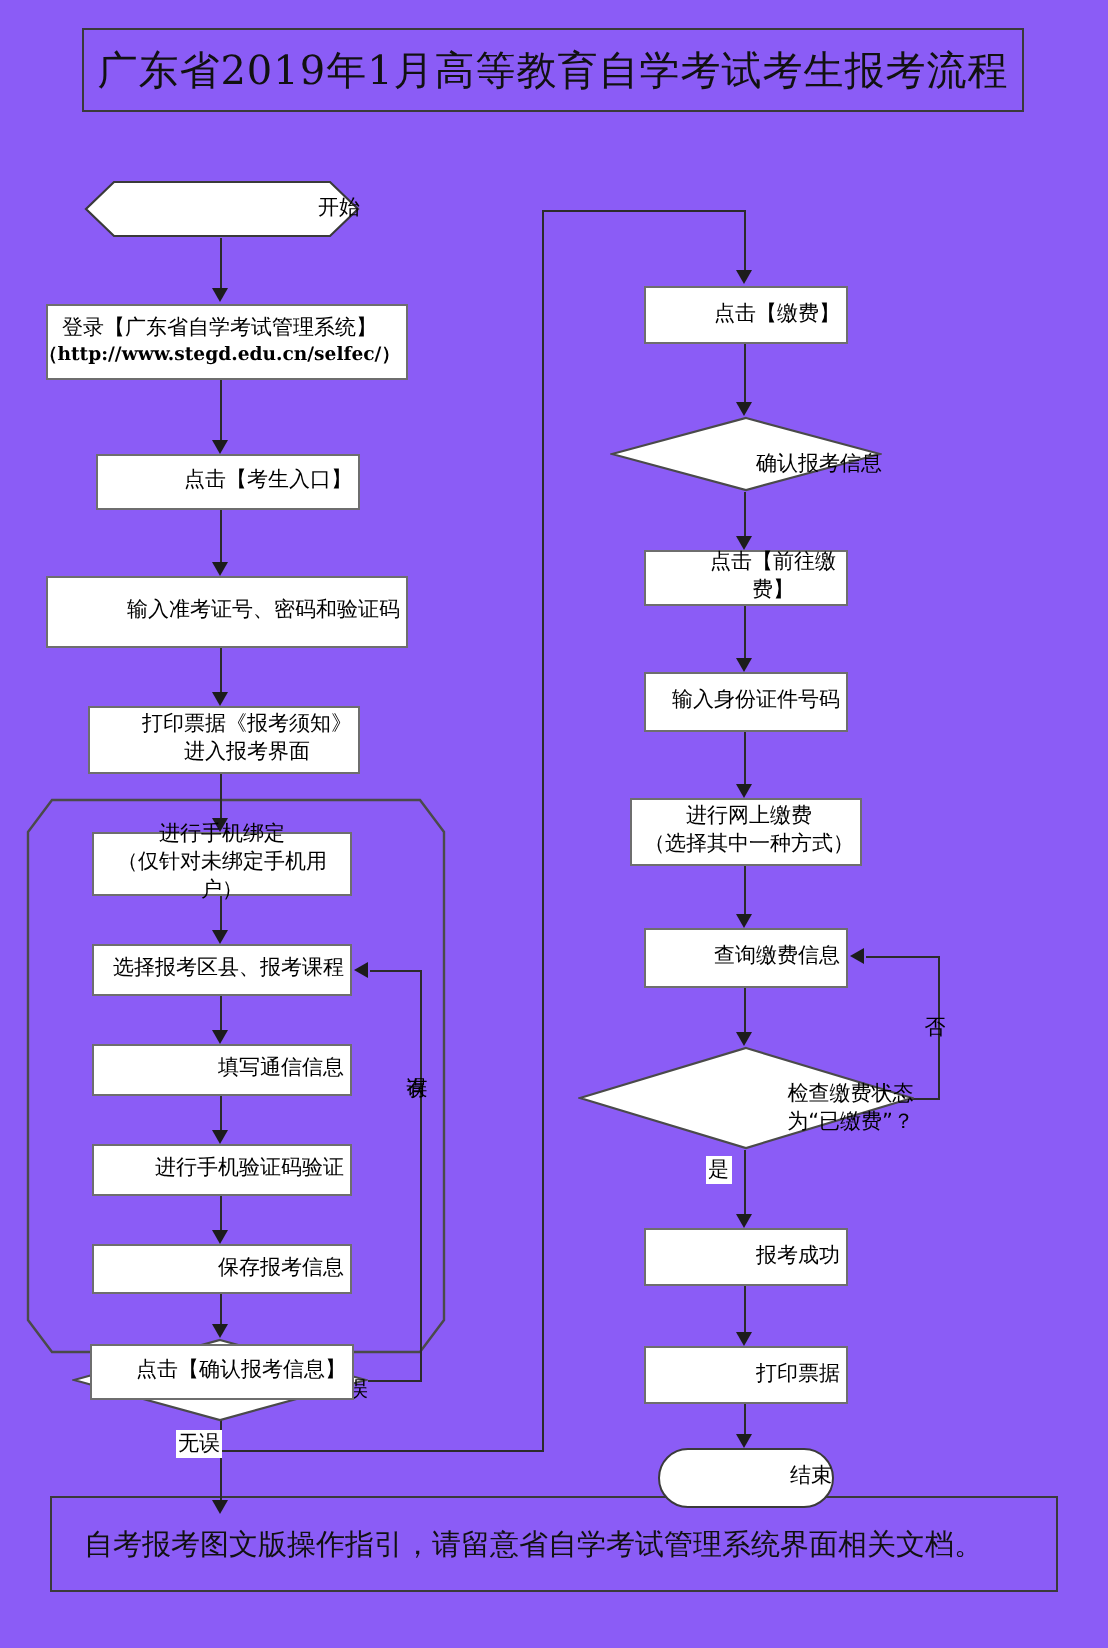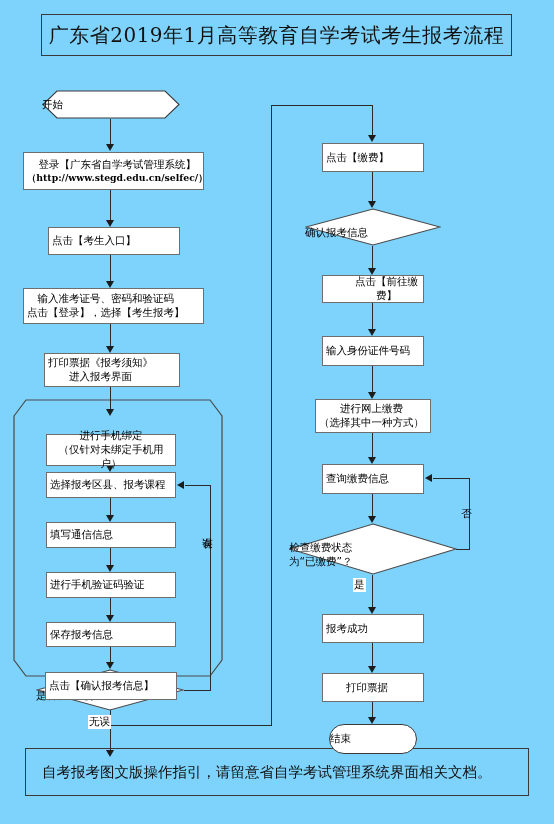--- a/index.html
+++ b/index.html
@@ -4,21 +4,21 @@
 <style>
   html,body{margin:0;padding:0;background:#ffffff;}
   body{
     font-family:"DejaVu Sans","Liberation Sans",sans-serif;
     color:#000;
   }
   #page{
     position:relative;
     width:554px;
     height:824px;
-    background:#7dd3fc;
+    background:#8b5cf6;
     overflow:hidden;
   }
 
   
   .title-box{
     position:absolute;
     left:41px; top:14px;
     width:471px; height:42px;
     border:1.5px solid #3a3a3a;
     box-sizing:border-box;
@@ -48,21 +48,21 @@
     color:#111;
     white-space:nowrap;
   }
 
   
   .node{
     position:absolute;
     box-sizing:border-box;
     display:flex;
     align-items:center;
-    justify-content:flex-start;
+    justify-content:flex-end;
     text-align:center;
     font-size:10.5px;
     line-height:1.32;
     font-family:"DejaVu Sans","Liberation Sans",sans-serif;
     color:#000;
     background:#fff;
     z-index:3;
   }
   .rect{
     border:1.1px solid #6e6e6e;
@@ -176,38 +176,37 @@
   <div class="node rect" style="left:48px; top:227px; width:132px; height:28px;">
     <span class="inner">点击【考生入口】</span>
   </div>
 
   <div class="conn vline" style="left:110px; top:255px; height:27px;"></div>
   <div class="arrow-down" style="left:106.2px; top:281px;"></div>
 
   <div class="node rect" style="left:23px; top:288px; width:181px; height:36px;">
     <div class="inner">
       <div>输入准考证号、密码和验证码</div>
-      <div>点击【登录】，选择【考生报考】</div>
     </div>
   </div>
 
   <div class="conn vline" style="left:110px; top:324px; height:23px;"></div>
   <div class="arrow-down" style="left:106.2px; top:346px;"></div>
 
   <div class="node rect" style="left:44px; top:353px; width:136px; height:34px;">
     <div class="inner">
       <div>打印票据《报考须知》</div>
       <div>进入报考界面</div>
     </div>
   </div>
 
   <div class="conn vline" style="left:110px; top:387px; height:23px;"></div>
   <div class="arrow-down" style="left:106.2px; top:409px;"></div>
 
-  <div class="node rect" style="left:46px; top:416px; width:130px; height:32px;margin-top:18px;">
+  <div class="node rect" style="left:46px; top:416px; width:130px; height:32px;">
     <div class="inner">
       <div>进行手机绑定</div>
       <div>（仅针对未绑定手机用户）</div>
     </div>
   </div>
 
   <div class="conn vline" style="left:110px; top:448px; height:18px;"></div>
   <div class="arrow-down" style="left:106.2px; top:465px;"></div>
 
   <div class="node rect" style="left:46px; top:472px; width:130px; height:26px;">

